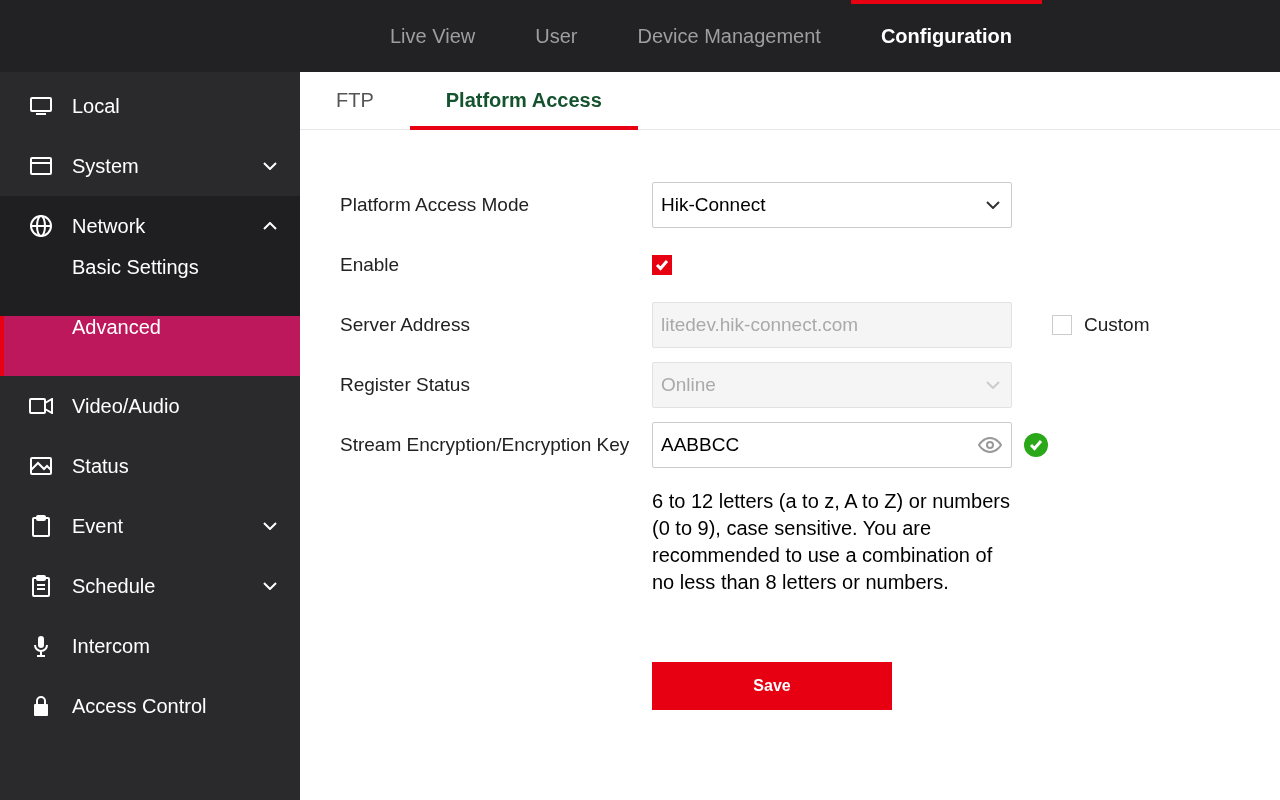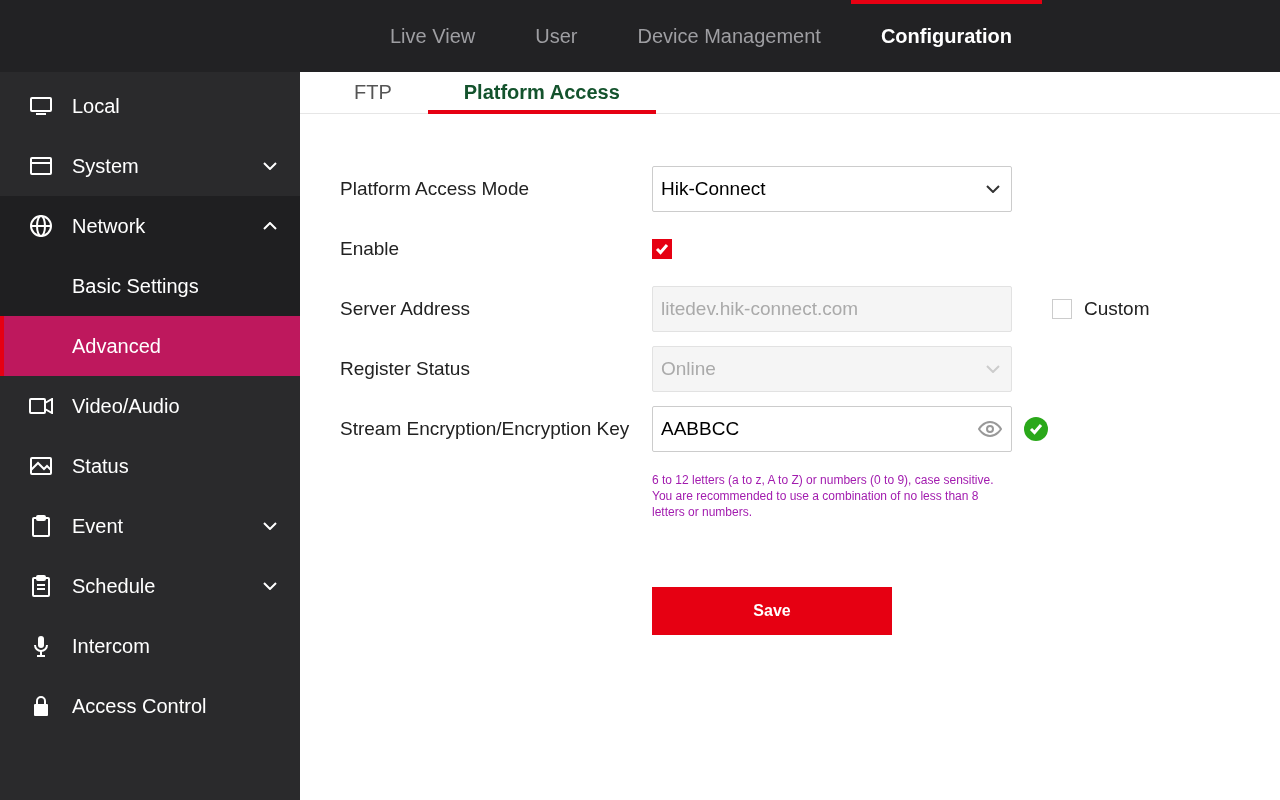--- a/index.html
+++ b/index.html
@@ -73,21 +73,20 @@
   .side-item .chev {
     width: 20px;
     display: flex;
     align-items: center;
     justify-content: center;
   }
   .side-item.expanded { background: #1f1f21; }
   .side-sub {
     height: 60px;
     display: flex;
-    align-items: center;
     padding-left: 72px;
     font-size: 20px;
     cursor: pointer;
     background: #1f1f21;
     position: relative;
   }
   .side-sub.active {
     background: #be185d;
   }
   .side-sub.active::before {
@@ -101,23 +100,22 @@
   }
 
   
   .main {
     flex: 1;
     background: #fff;
     overflow: hidden;
   }
   .subtabs {
     display: flex;
-    height: 42px;
+    height: 58px;
     border-bottom: 1px solid #e6e6e6;
-    padding-left: 18px;
   }
   .subtab {
     display: flex;
     align-items: center;
     padding: 0 18px;
     margin: 0 18px;
     font-size: 20px;
     color: #555;
     cursor: pointer;
     position: relative;
@@ -218,22 +216,22 @@
     color:#888;
   }
   .status-ok {
     width:24px;height:24px;border-radius:50%;
     background:#2aa81a;
     display:flex;align-items:center;justify-content:center;
   }
 
   .hint-text {
     width: 360px;
-    font-size: 12px;
-    color: #a21caf;
+    font-size: 20px;
+    color: #000000;
     line-height: 1.35;
     padding-top: 6px;
   }
 
   .save-btn {
     width: 240px;
     height: 48px;
     background: #e60012;
     color: #fff;
     font-size: 16px;

